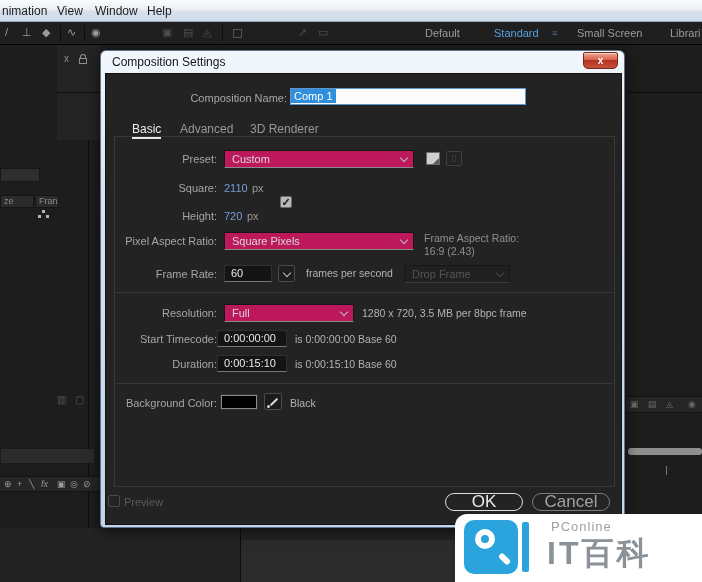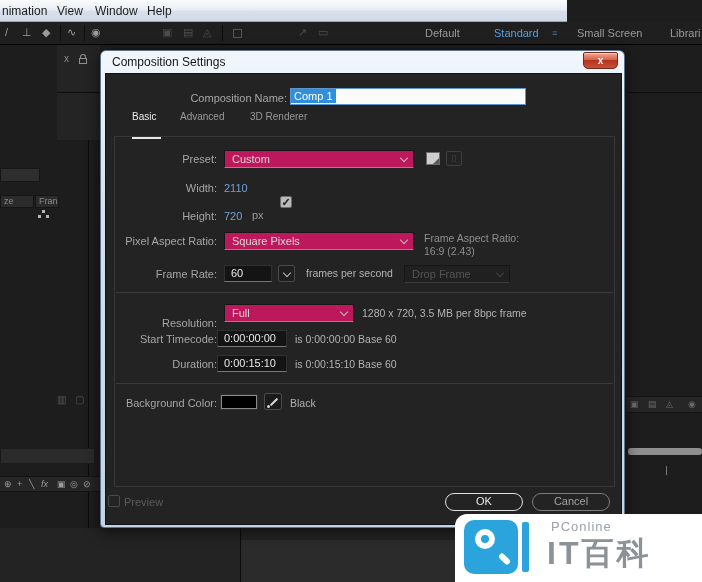--- a/index.html
+++ b/index.html
@@ -1,21 +1,21 @@
 <!DOCTYPE html>
 <html><head>
 <meta charset="utf-8">
 <style>
   * { margin:0; padding:0; box-sizing:border-box; }
   html,body { width:702px; height:582px; }
   body { font-family:"Liberation Sans", sans-serif; background:#1d1d1d; position:relative; overflow:hidden; }
   .abs { position:absolute; }
 
   
-  #menubar { left:0; top:0; width:567px; height:22px;
+  #menubar { left:0; top:0; width:702px; height:22px;
     background:linear-gradient(#fbfbfb,#e9eef5 45%,#d7e0ec 55%,#cfdae9);
     border-bottom:1px solid #9aa7b8; font-size:12px; color:#1c1c1c; }
   .menu-item { position:absolute; top:4px; }
 
   
   #toolbar { left:0; top:22px; width:702px; height:23px; background:#1f1f1f; border-bottom:1px solid #000; }
   .tool-glyph { position:absolute; top:4px; color:#9b9b9b; font-size:11px; }
   .tool-dim { color:#4d4d4d; }
   .tb-sep { position:absolute; top:3px; width:1px; height:16px; background:#0d0d0d; }
   .snap-box { position:absolute; width:9px; height:9px; border:1px solid #555; top:7px; }
@@ -40,21 +40,21 @@
   #dlg-title { position:absolute; left:11px; top:4px; font-size:12px; color:#101418; text-shadow:0 0 3px #fff; }
   #dlg-close { position:absolute; right:6px; top:1px; width:35px; height:17px;
     background:linear-gradient(#f1a893,#d9624a 45%,#b43420 50%,#c8513a);
     border:1px solid #73281c; border-radius:2px 2px 5px 5px;
     color:#fff; font-size:10px; font-weight:bold; text-align:center; line-height:15px;
     box-shadow:inset 0 1px 0 rgba(255,255,255,.55); cursor:pointer; }
   #dlg-content { position:absolute; left:4px; top:22px; width:517px; height:452px; background:#232323; border:1px solid #121212; }
 
   .lbl { position:absolute; left:0; width:111px; text-align:right; font-size:11px; color:#a6a6a6; }
   .val-blue { color:#72a0d6; }
-  .unit { color:#9a9a9a;margin-top:27px; }
+  .unit { color:#9a9a9a; }
   .note { position:absolute; font-size:10.5px; color:#8f8f8f; }
   .note2 { position:absolute; font-size:10.5px; color:#b3b3b3; }
 
   .dd { position:absolute; height:18px; background:#be185d; border:1px solid #161616; border-bottom:1px solid #8b8b8b;
     font-size:11px; color:#d8d8d8; line-height:16px; padding-left:7px; cursor:pointer; }
   .chev { position:absolute; right:6px; top:4px; width:6px; height:6px;
     border-right:1px solid #bdbdbd; border-bottom:1px solid #bdbdbd; transform:rotate(45deg); }
   .dd.disabled { color:#555; border-bottom:1px solid #3c3c3c; background:#202020; }
   .dd.disabled .chev { border-color:#454545; }
 
@@ -62,26 +62,26 @@
     font-size:11px; color:#e8e8e8; line-height:15px; padding-left:6px; }
 
   .cb { position:absolute; width:12px; height:12px; background:#b9b9b9; border:1px solid #6d6d6d; border-radius:2px;
     font-size:11px; line-height:11px; text-align:center; color:#1b1b1b; font-weight:bold; cursor:pointer; }
   .cb-label { position:absolute; font-size:11px; color:#b3b3b3; }
   .cb.empty { background:transparent; border:1px solid #4a4a4a; }
 
   .divline { position:absolute; left:10px; width:497px; height:1px; background:#3a3a3a; }
   .groupbox { position:absolute; left:8px; top:62px; width:501px; height:351px; border:1px solid #383838; }
 
-  .tab { position:absolute; top:37px; font-size:10px; color:#999; cursor:pointer; }
+  .tab { position:absolute; top:48px; font-size:12px; color:#999; cursor:pointer; }
   .tab.active { color:#ececec; }
   .tab-underline { position:absolute; top:63px; height:2px; background:#e8e8e8; }
 
   .btn { position:absolute; top:419px; width:78px; height:18px; border-radius:9px; background:transparent;
-    font-size:11px; text-align:center; line-height:15px; cursor:pointer; }
+    font-size:17px; text-align:center; line-height:15px; cursor:pointer; }
   .btn.primary { border:1px solid #dfdfdf; color:#e9e9e9; }
   .btn.secondary { border:1px solid #7c7c7c; color:#a2a2a2; }
 
   .swatch { position:absolute; width:36px; height:14px; background:#000; border:1px solid #8a8a8a; outline:1px solid #2e2e2e; cursor:pointer; }
   .eyedrop-btn { position:absolute; width:18px; height:17px; background:#1b1b1b; border:1px solid #4c4c4c; border-radius:2px; cursor:pointer; }
   .eyedrop-line { position:absolute; left:4px; top:7px; width:10px; height:2px; background:#d9d9d9; transform:rotate(-45deg); border-radius:1px; }
   .eyedrop-tip { position:absolute; left:2px; top:11px; width:3px; height:3px; background:#d9d9d9; border-radius:50%; }
 
   .preset-save { position:absolute; width:14px; height:13px; background:#cfcfcf; border:1px solid #6b6b6b; cursor:pointer; }
   .preset-save::after { content:""; position:absolute; right:0; bottom:0; width:0; height:0;
@@ -190,21 +190,21 @@
     <div class="groupbox"></div>
 
     <div class="lbl" style="top:79px">Preset:</div>
     <div class="dd" style="left:118px;top:76px;width:190px">
       <span>Custom</span>
       <span class="chev"></span>
     </div>
     <div class="preset-save" style="left:320px;top:78px"></div>
     <div class="preset-del" style="left:340px;top:77px">▯</div>
 
-    <div class="lbl" style="top:108px">Width:</div>
+    <div class="lbl" style="top:108px">Square:</div>
     <span class="abs val-blue" style="left:118px;top:108px;font-size:11px">2110</span>
     <span class="abs unit" style="left:146px;top:108px;font-size:11px">px</span>
 
     <div class="cb" style="left:174px;top:122px">
       <span>✓</span>
     </div>
 
     <div class="lbl" style="top:136px">Height:</div>
     <span class="abs val-blue" style="left:118px;top:136px;font-size:11px">720</span>
     <span class="abs unit" style="left:141px;top:136px;font-size:11px">px</span>
@@ -223,21 +223,21 @@
       <span class="chev" style="right:4px;top:4px"></span>
     </div>
     <div class="note2" style="left:200px;top:193px">frames per second</div>
     <div class="dd disabled" style="left:298px;top:191px;width:106px">
       <span>Drop Frame</span>
       <span class="chev"></span>
     </div>
 
     <div class="divline" style="top:218px"></div>
 
-    <div class="lbl" style="top:243px">Resolution:</div>
+    <div class="lbl" style="top:233px">Resolution:</div>
     <div class="dd" style="left:118px;top:230px;width:130px">
       <span>Full</span>
       <span class="chev"></span>
     </div>
     <div class="note2" style="left:256px;top:233px">1280 x 720, 3.5 MB per 8bpc frame</div>
 
     <div class="lbl" style="top:259px">Start Timecode:</div>
     <div class="inp" style="left:111px;top:256px;width:70px">0:00:00:00</div>
     <div class="note2" style="left:189px;top:259px">is 0:00:00:00  Base 60</div>
 

